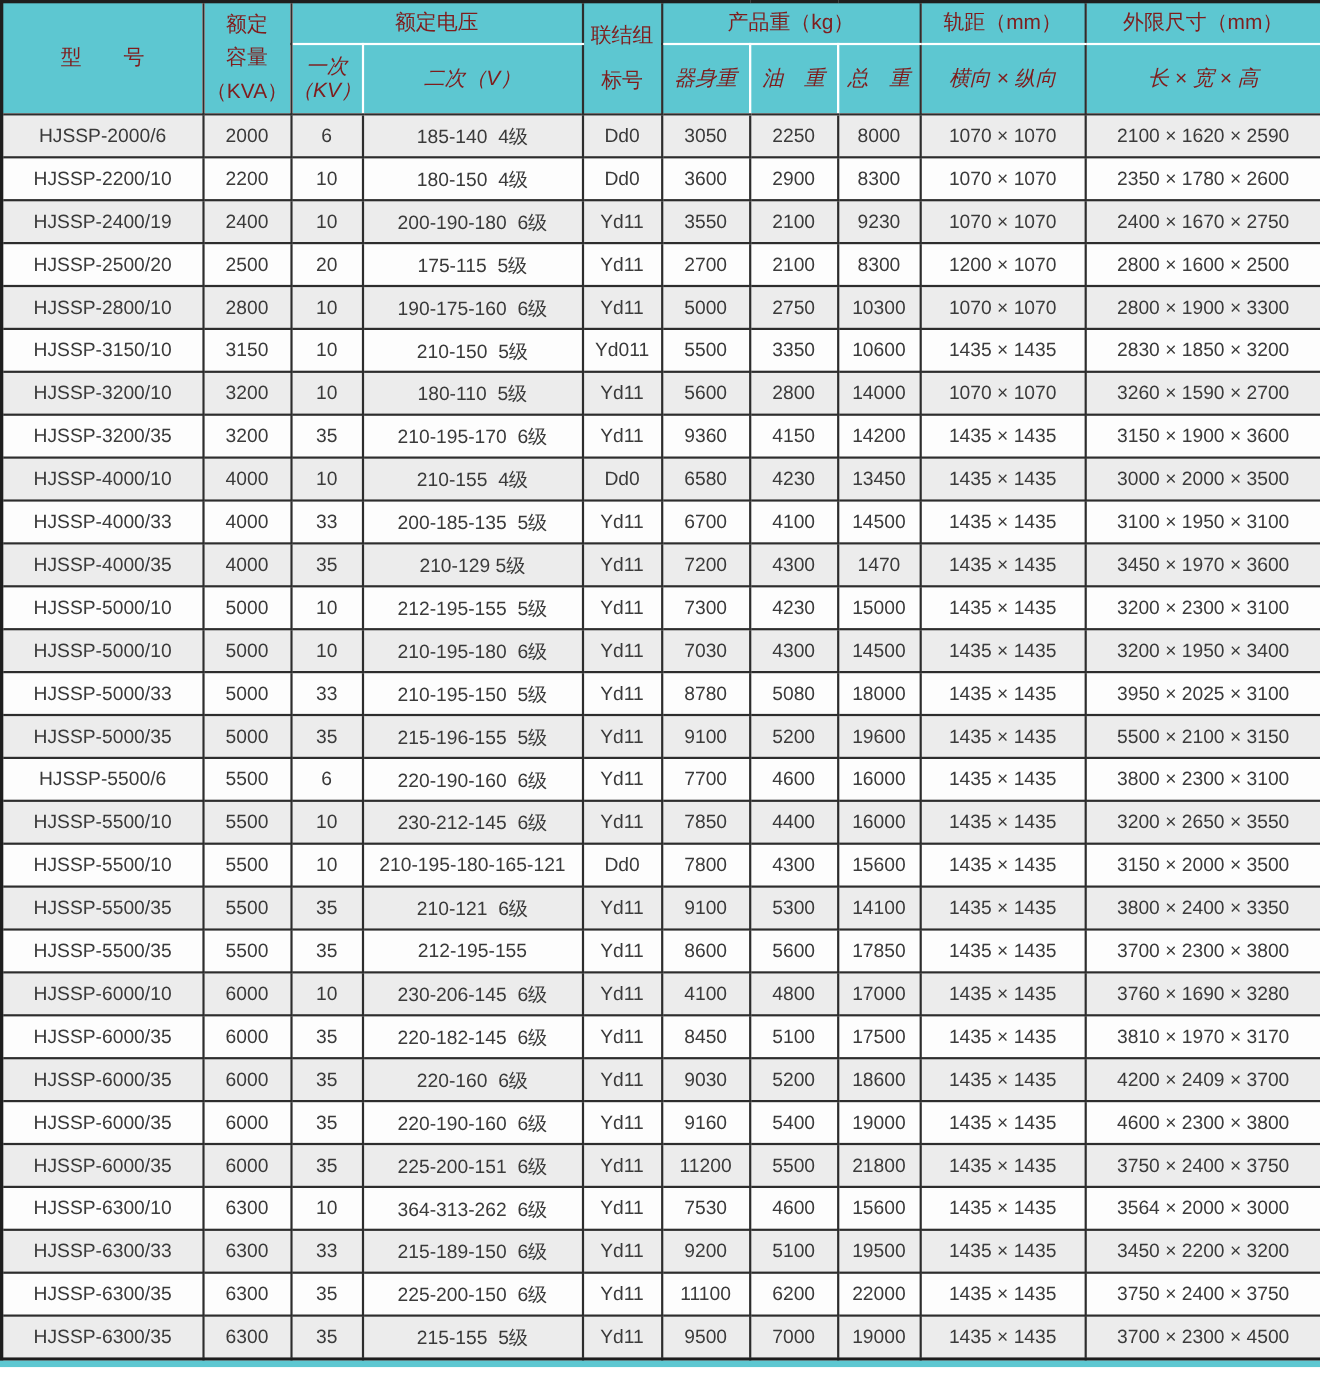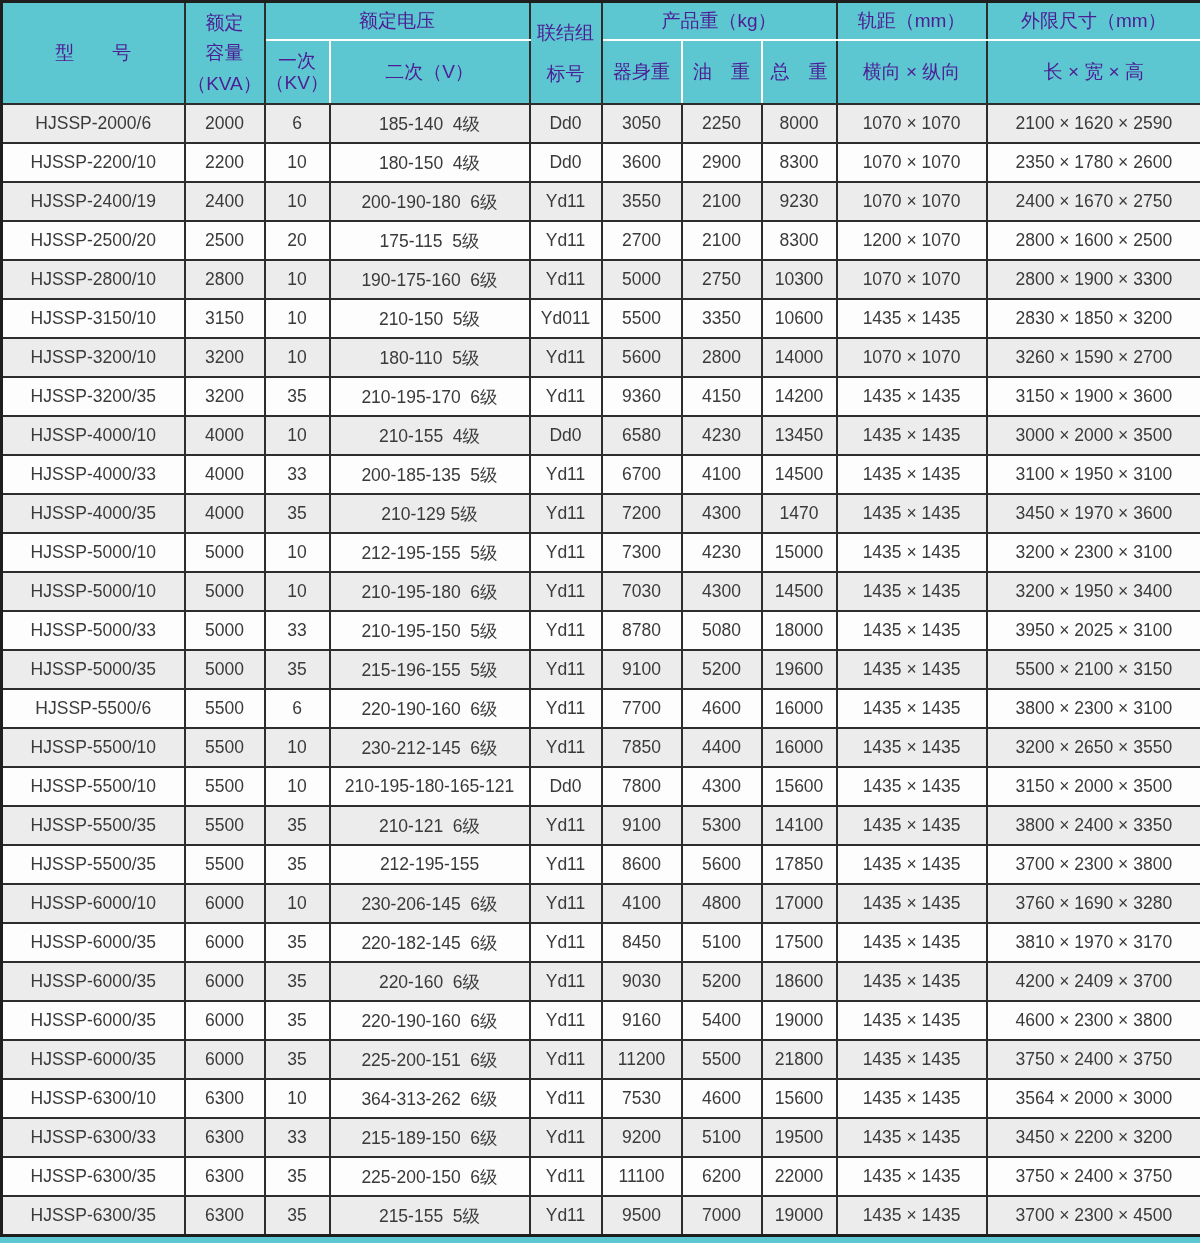--- a/index.html
+++ b/index.html
@@ -4,24 +4,24 @@
 <style>
   html,body { margin:0; padding:0; background:#ffffff; }
   body { width:1200px; font-family:"Liberation Sans","DejaVu Sans",sans-serif; }
   .wrap { width:1200px; }
 
   table.spec { border-collapse:collapse; table-layout:fixed; width:1200px; }
   th, td { border:2px solid #2d2d2d; text-align:center; vertical-align:middle;
            padding:0; overflow:hidden; }
   table.spec { border:3px solid #1e1e1e; }
 
-  thead th { background:#5dc7d1; color:#4c1d95; font-weight:normal;
+  thead th { background:#5dc7d1; color:#7f1d1d; font-weight:normal;
              font-size:19px; line-height:1.25; }
   thead tr.group-row { height:38px; }
-  thead tr.sub-row { height:62px; }
+  thead tr.sub-row { height:62px;font-style:italic; }
 
   
   th.gb { border-bottom-color:#ffffff; }
   th.st { border-top-color:#ffffff; }
   th.wr { border-right-color:#ffffff; }
   th.wl { border-left-color:#ffffff; }
 
   .vfill { display:flex; flex-direction:column; justify-content:space-evenly;
            align-items:center; height:100px; }
   .tight { line-height:1.15; }

